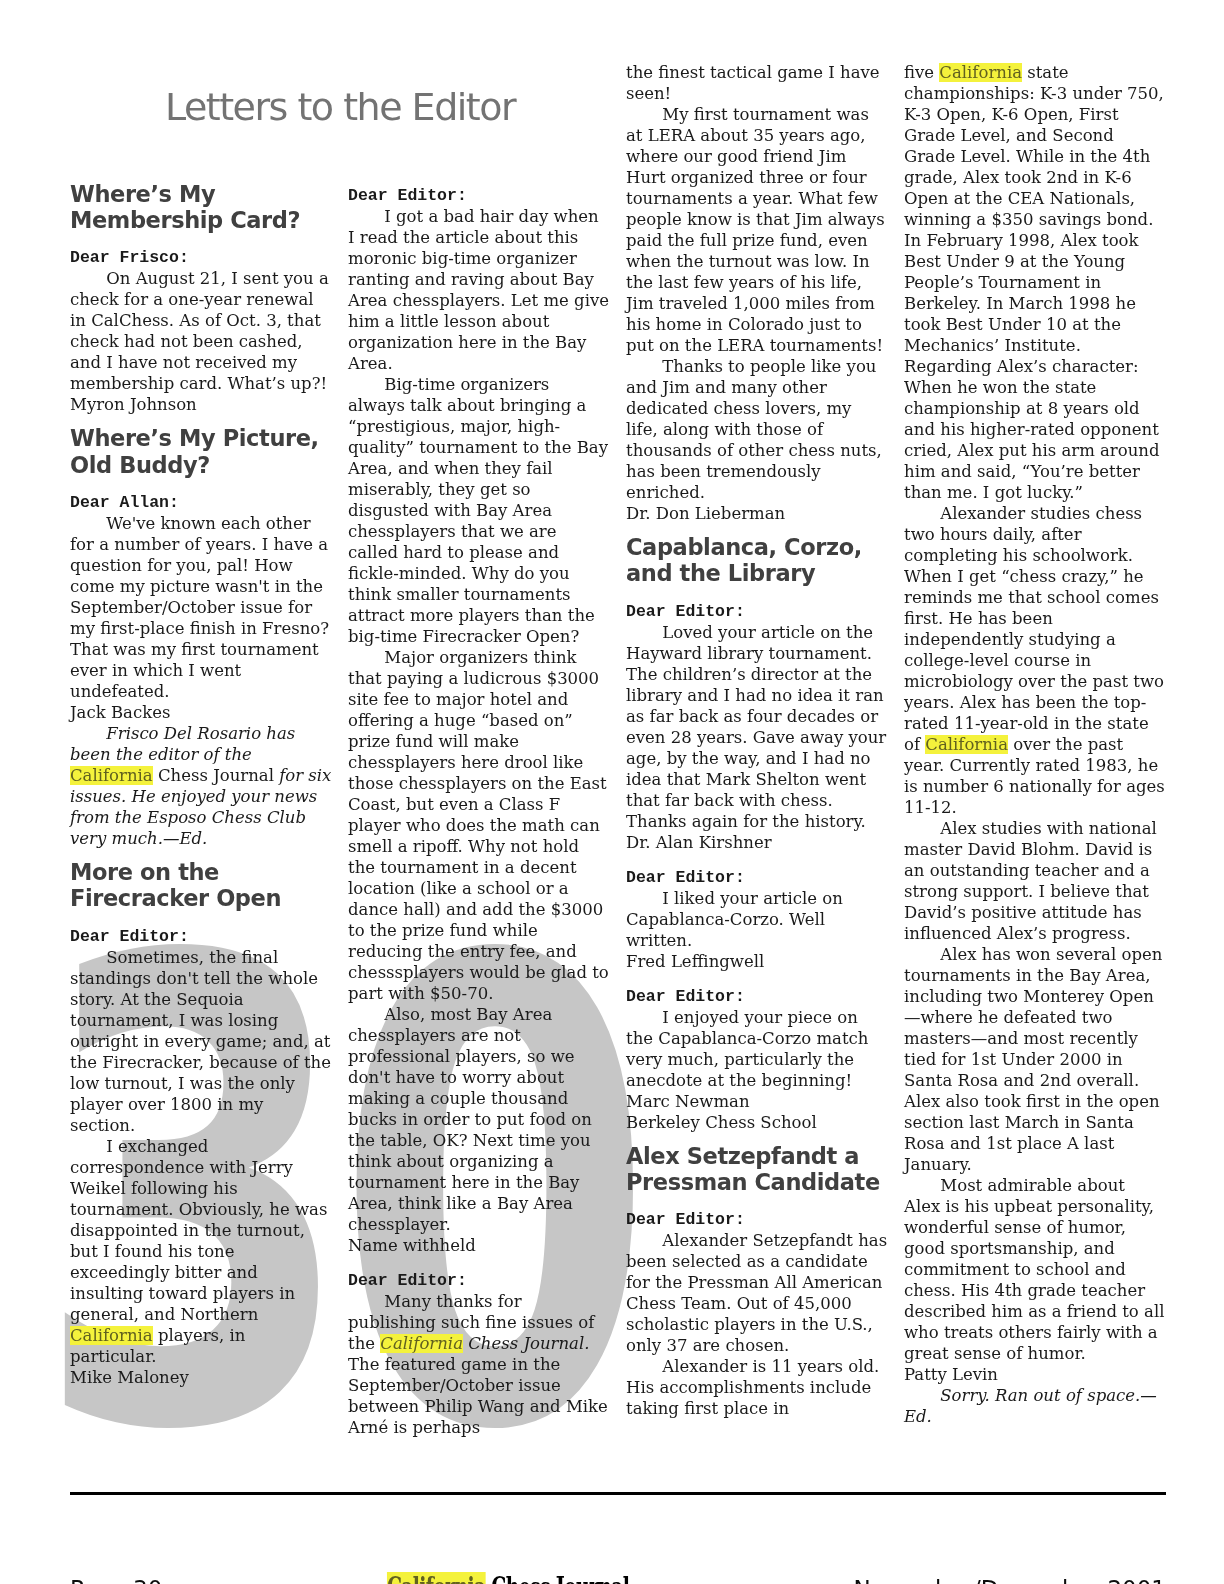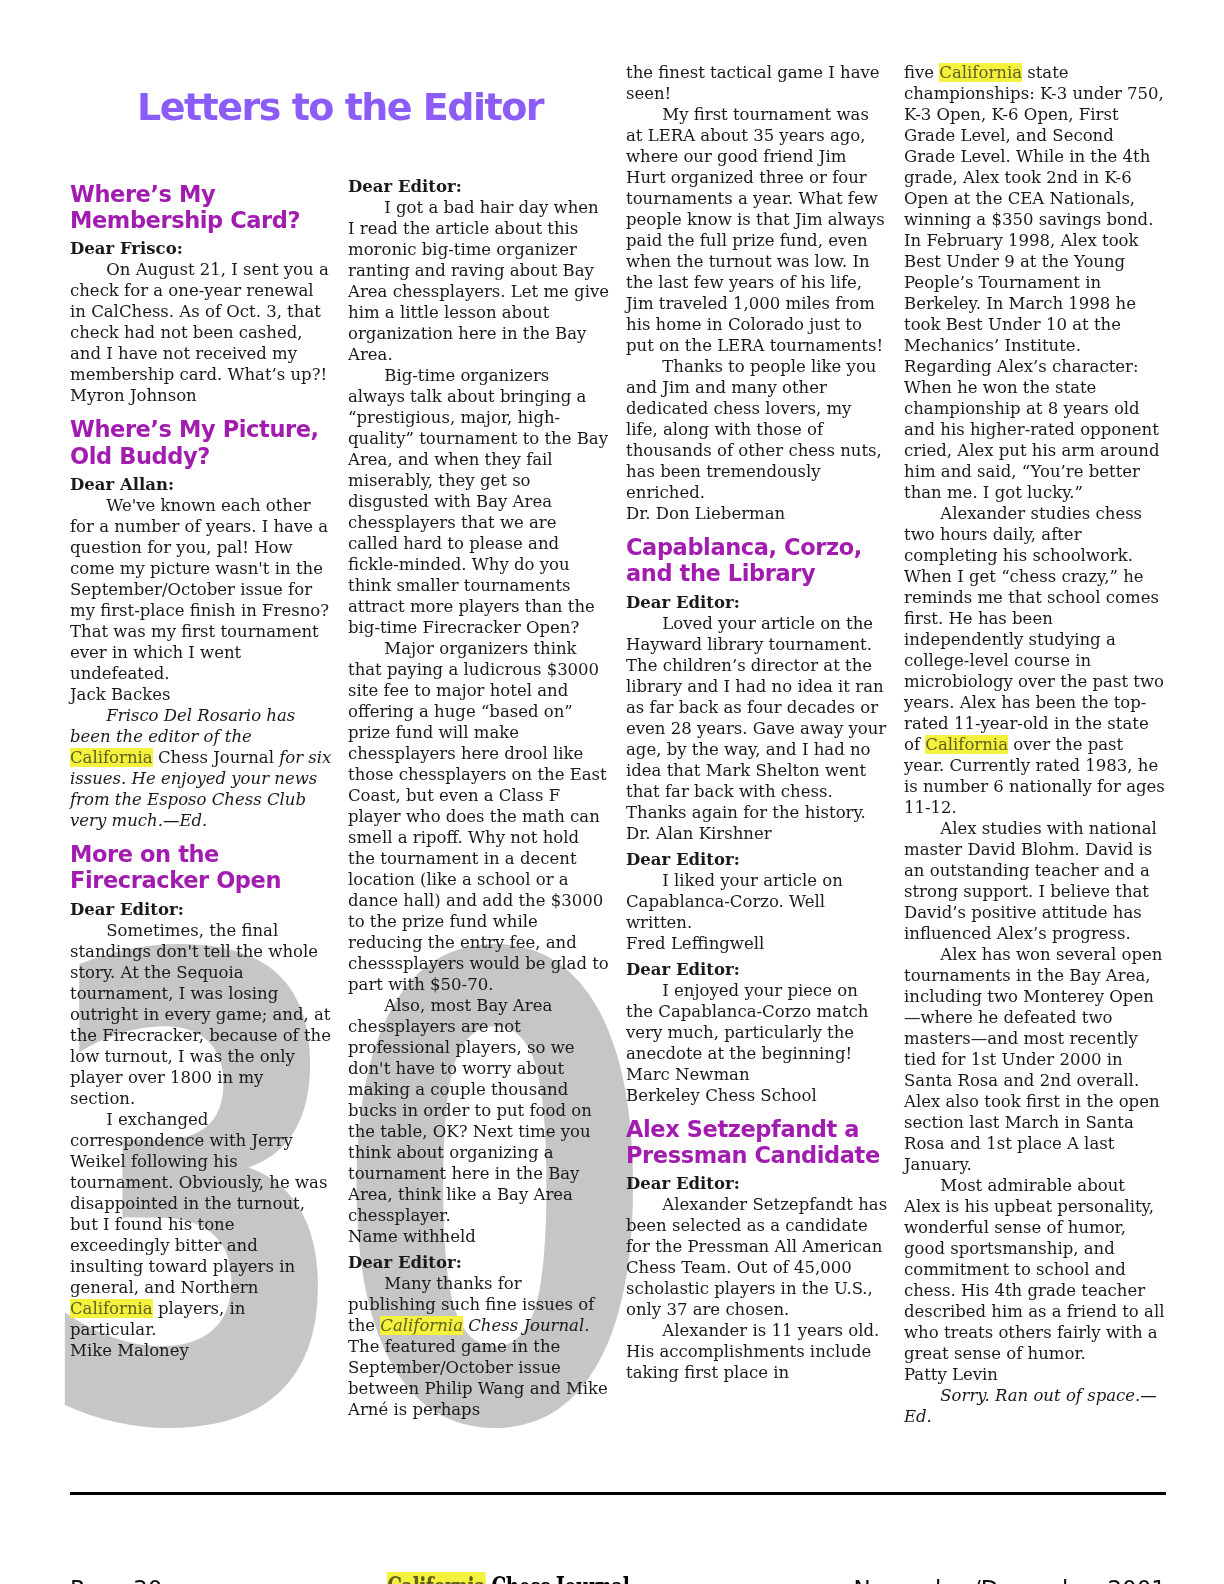--- a/index.html
+++ b/index.html
@@ -16,36 +16,36 @@
     transform:scaleX(0.72);transform-origin:left top;
     user-select:none;
   }
   .content{
     position:absolute;left:70px;top:56px;width:1096px;z-index:1;
     display:grid;grid-template-columns:repeat(4,1fr);column-gap:16px;
     grid-template-rows:auto 1fr;
   }
   .page-title{
     grid-column:1/3;grid-row:1;text-align:center;
-    font-family:"DejaVu Sans", sans-serif;font-weight:bold;
+    font-family:"DejaVu Sans", sans-serif;font-weight:normal;
     font-size:38px;letter-spacing:-1.5px;line-height:1.1;
-    padding:6px 0 16px 0;color:#8b5cf6;
+    padding:6px 0 16px 0;color:#737373;
   }
   .col{font-size:16.5px;line-height:21px;}
   .col-1{grid-column:1;grid-row:2;}
   .col-2{grid-column:2;grid-row:2;}
   .col-3{grid-column:3;grid-row:1/3;padding-top:6px;}
   .col-4{grid-column:4;grid-row:1/3;padding-top:6px;}
   .blk{margin:0;}
   .h2{
     font-family:"DejaVu Sans", sans-serif;font-weight:bold;
     font-size:22.5px;line-height:1.17;letter-spacing:-0.4px;
-    margin:10px 0 5px 0;color:#a21caf;
+    margin:10px 0 5px 0;color:#404040;
   }
-  .sal{font-weight:bold;margin-top:5px;}
+  .sal{font-weight:bold;margin-top:14px;font-family:Liberation Mono, monospace;}
   .p{text-indent:2.2em;}
   .pni{text-indent:0;}
   .sig{font-weight:normal;}
   .note{font-style:italic;text-indent:2.2em;}
   .it{font-style:italic;}
   .rm{font-style:normal;}
   .hl{background:#f4f23c;color:#61611f;}
   .footer-rule{
     position:absolute;left:70px;right:58px;top:1492px;height:3px;
     background:#000;z-index:2;

